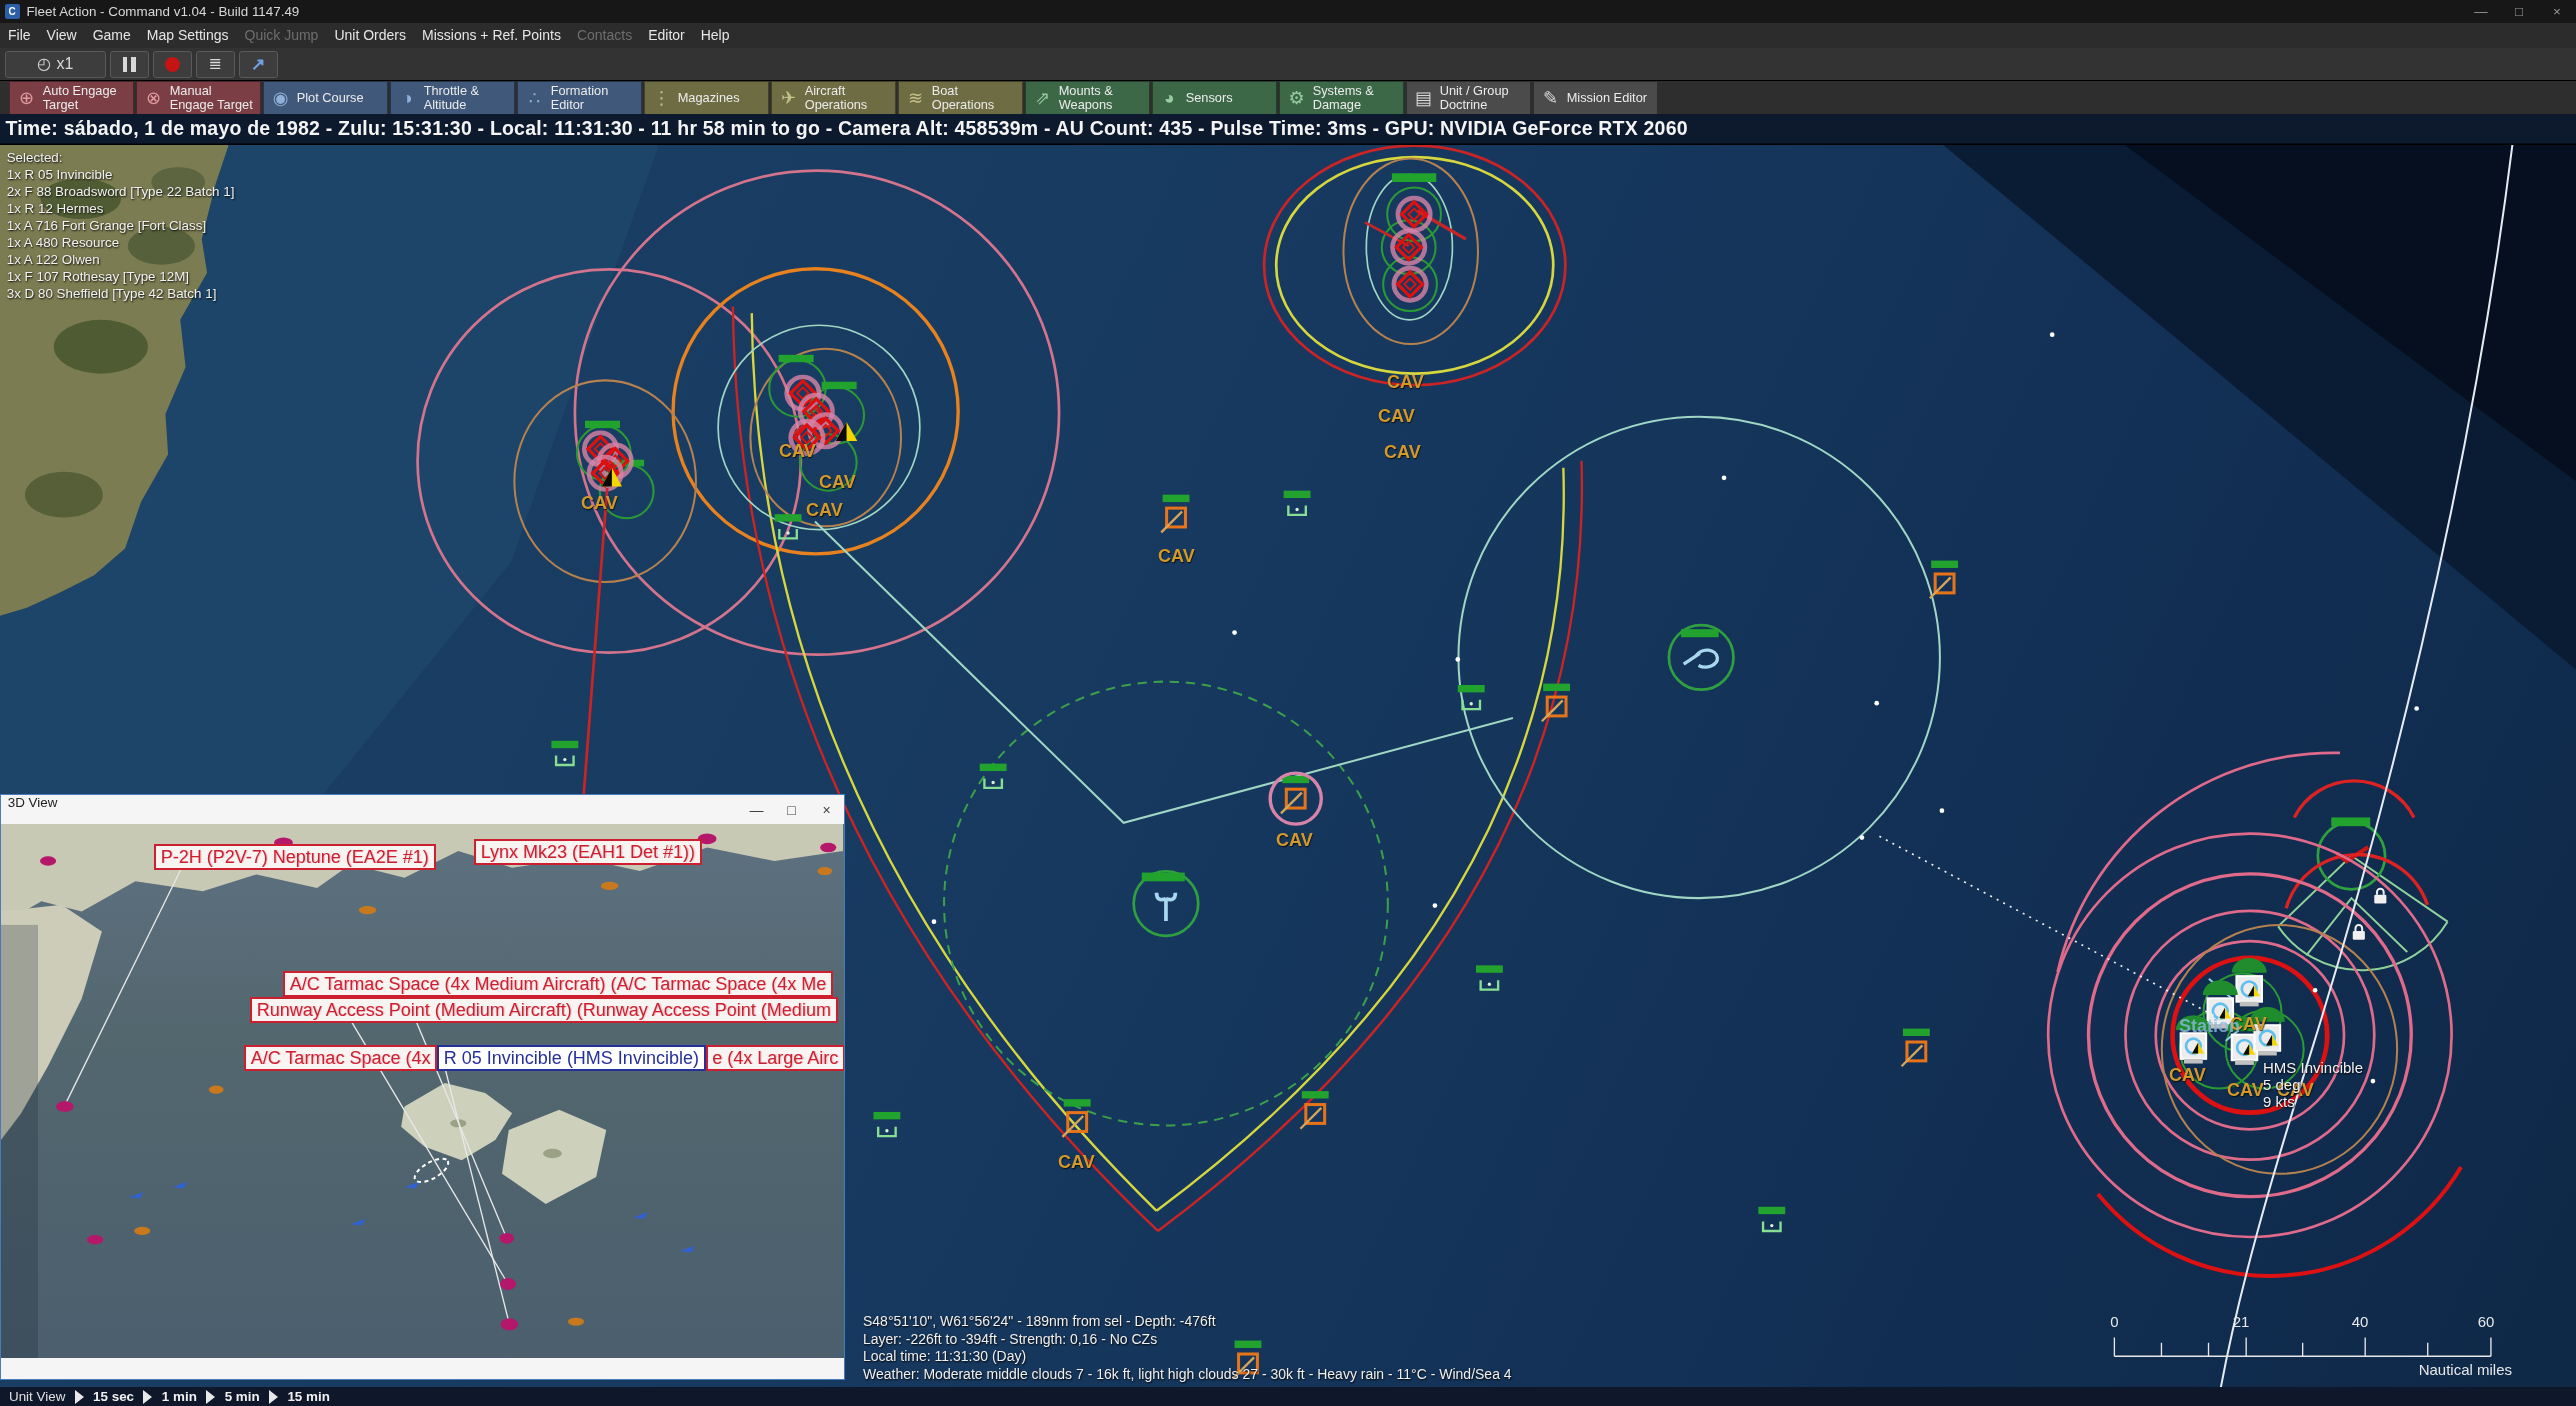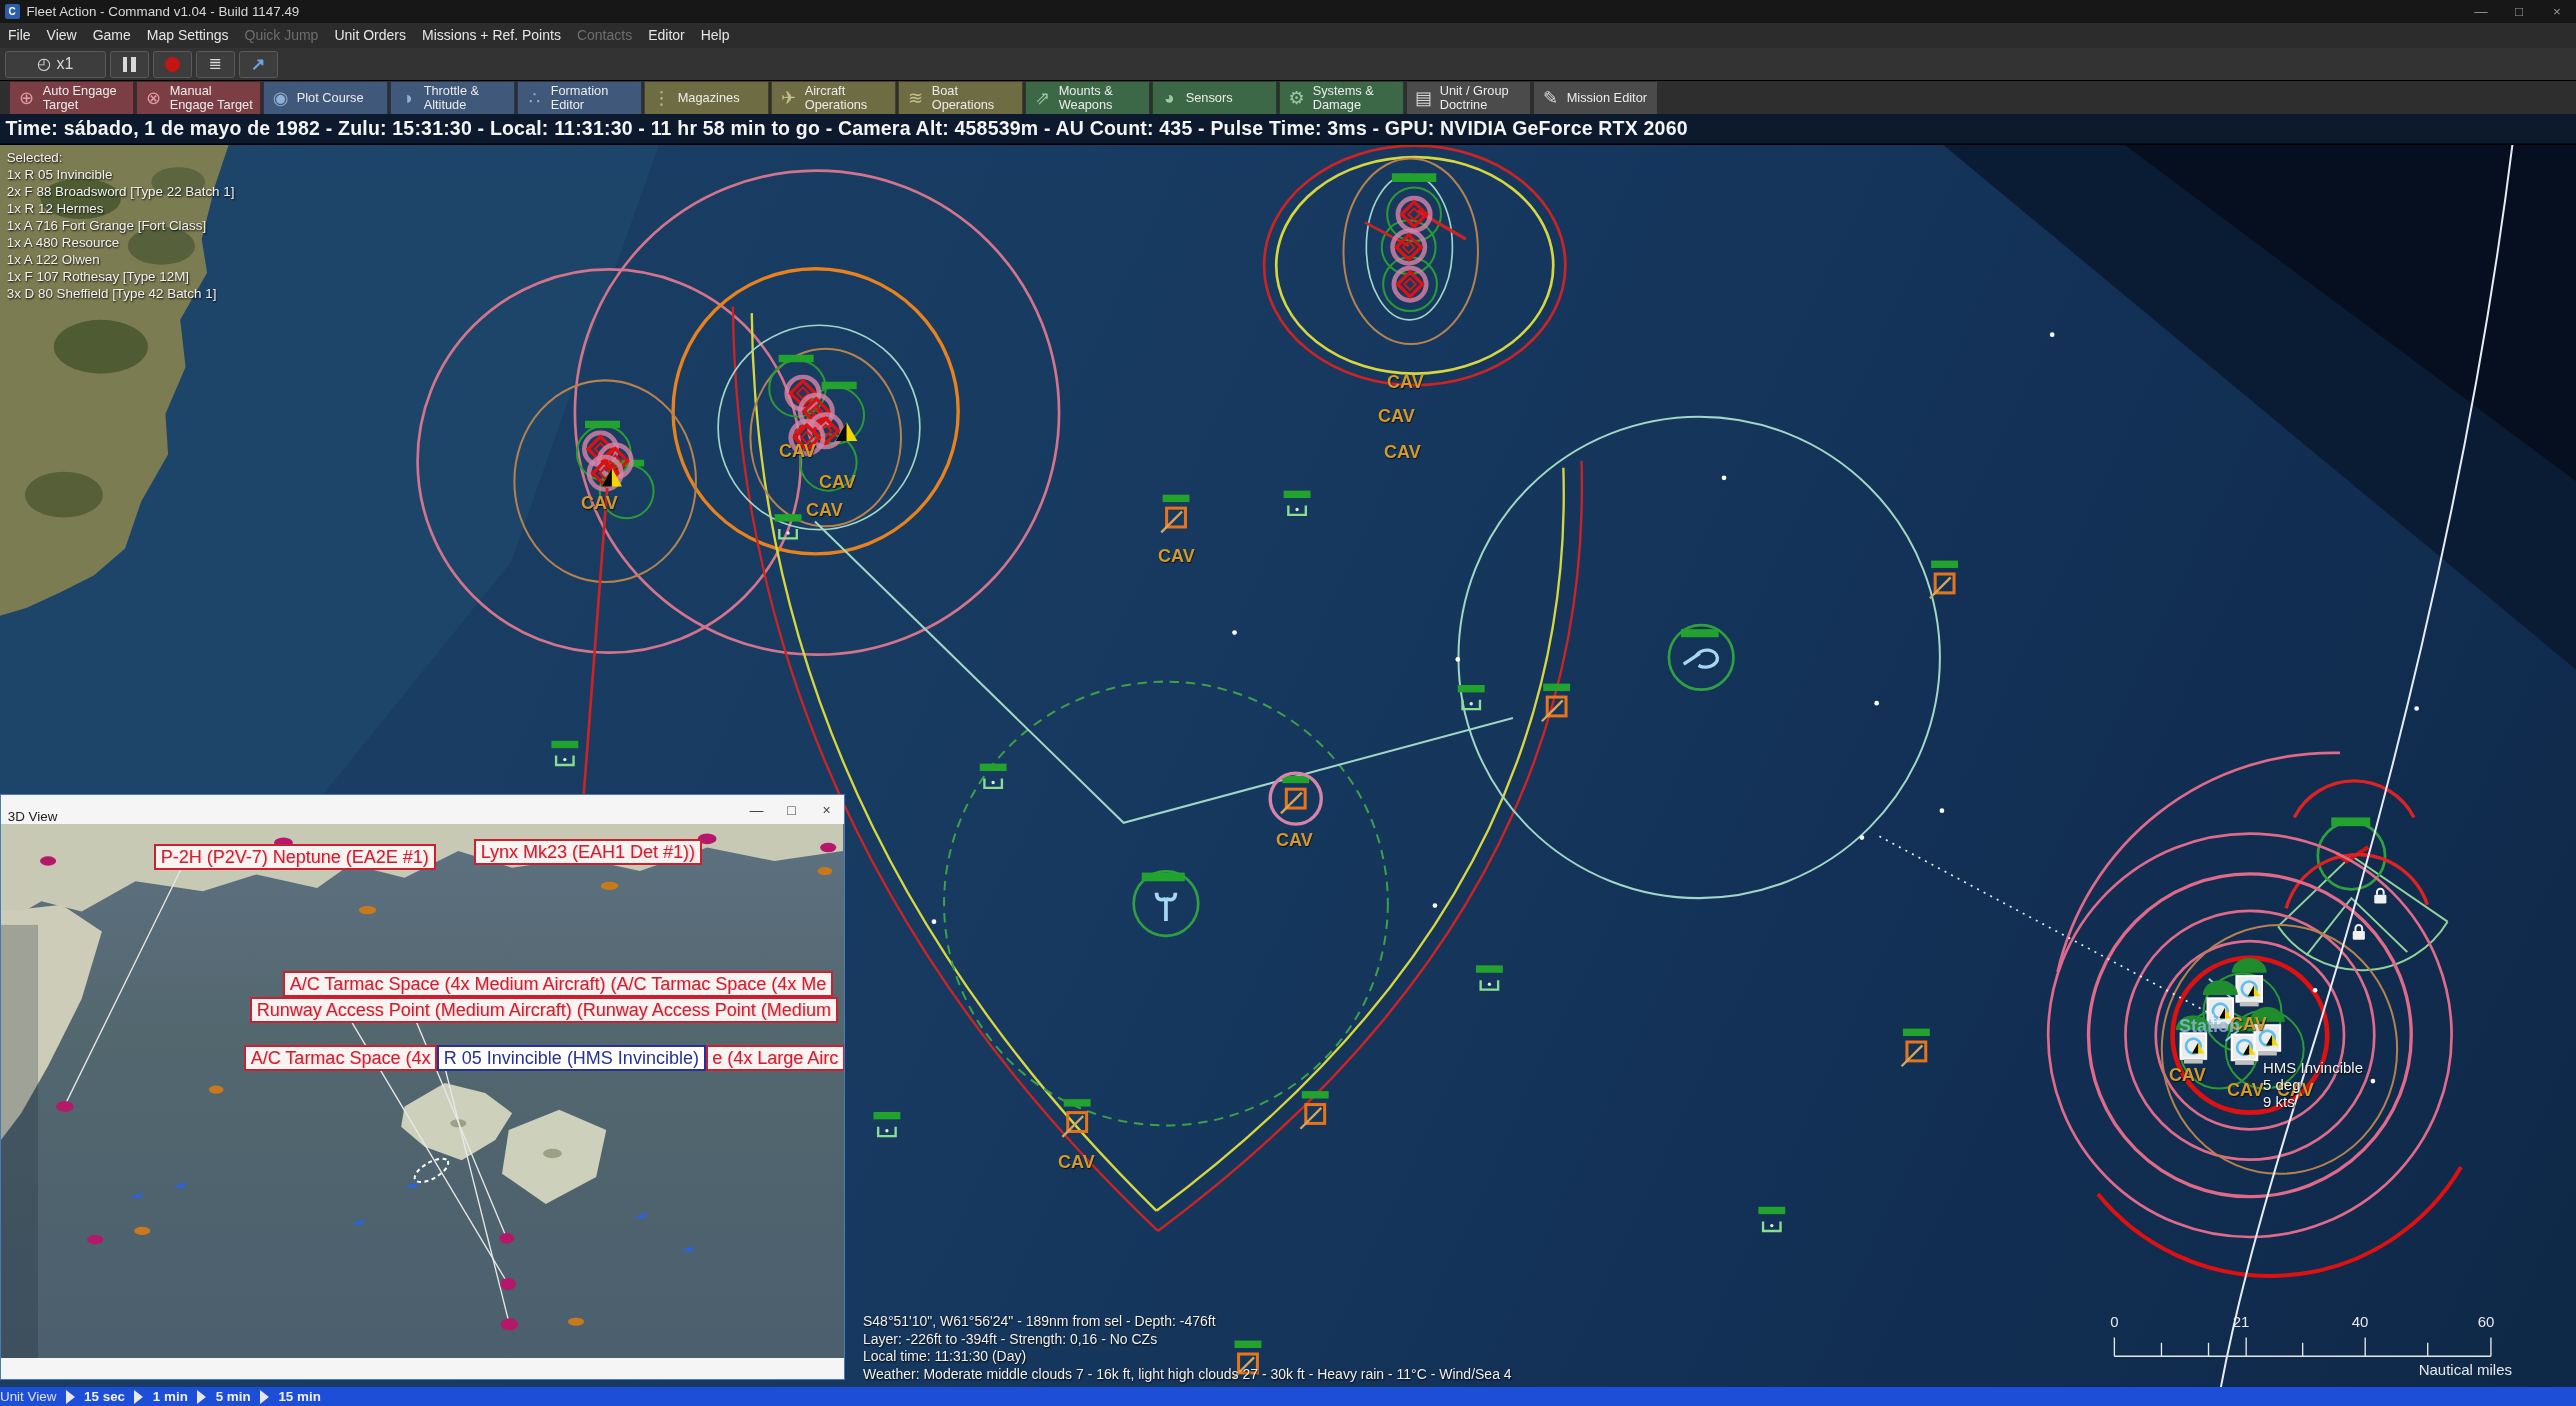--- a/index.html
+++ b/index.html
@@ -70,41 +70,41 @@
   .status-readout { position:absolute; left:863px; top:1168px; font-size:14px; line-height:17.5px;
                     color:#f0f0f0; text-shadow:0.7px 0.7px 2px #000; }
 
   .scalebar { position:absolute; left:2109px; top:1168px; width:403px; height:67px; color:#e8e8e8; }
   .scalebar .num { position:absolute; top:0; transform:translateX(-50%); font-size:15px; }
   .scalebar .caption { position:absolute; left:0; right:0; top:48px; text-align:right; font-size:15px; }
 
   
   .view3d { position:absolute; left:0px; top:649px; width:845px; height:586px;
             border:1.3px solid #4a7ab8; background:#f5f5f5; }
-  .v3-title { height:29px; background:#f5f5f5; display:flex; align-items:flex-end; }
+  .v3-title { height:29px; background:#f5f5f5; display:flex; align-items:flex-start; }
   .v3-title .t { margin-left:6.7px; font-size:13.4px; color:#222; }
   .v3-ctrl { margin-left:auto; display:flex; }
   .v3-btn { width:35px; height:29px; display:flex; align-items:center; justify-content:center;
             color:#444; font-size:14px; }
   .v3-content { position:relative; width:100%; height:534px; overflow:hidden;
                 background:linear-gradient(180deg,#5e7181 0%,#53676f 40%,#4b5f6e 100%); }
   .lbl3d { position:absolute; white-space:nowrap; background:#f8f4f2; border:2px solid #cc2030;
            color:#cc2030; font-size:18px; padding:0.7px 4.7px;
            text-shadow:1.3px 0 0 rgba(235,130,150,.35); }
   .lbl3d.blue { border-color:#26309a; color:#26309a; background:#ffffff; text-shadow:none; }
   .lbl-row { position:absolute; display:flex; white-space:nowrap; }
   .lbl-row .lbl3d { position:static; }
   .v3-log { height:21px; background:#3f3f3f; border-top:0.7px solid #202020; display:flex; align-items:center; }
   .v3-log .lg { margin-left:6.7px; font-size:12.8px; color:#e0e0e0; }
   .log-toggle { margin-left:auto; margin-right:4px; width:17px; height:17px; border:1.3px solid #fff;
                 background:#2a2a2a; color:#fff; font-size:11.4px; display:flex; align-items:center; justify-content:center; }
 
   
-  .bottombar { position:absolute; left:0; top:1387px; width:100%; height:19.5px; background:#1d4ed8;
-               display:flex; align-items:center; gap:9.4px; padding-left:0; }
+  .bottombar { position:absolute; left:0; top:1387px; width:100%; height:19.5px; background:#0f172a;
+               display:flex; align-items:center; gap:9.4px; padding-left:9px; }
   .bb-label { font-size:13.4px; color:#e0e0e0; }
   .bb-step { font-size:13.4px; font-weight:bold; color:#f0f0f0; }
   .tri { width:0; height:0; border-left:9.4px solid #e8e8e8; border-top:7.4px solid transparent;
          border-bottom:7.4px solid transparent; }
 </style>
 </head>
 <body>
 
 <div class="app">
 

